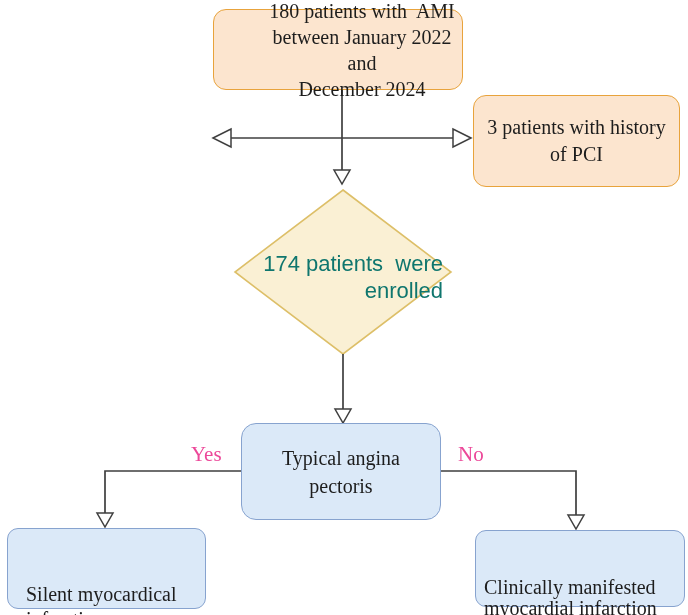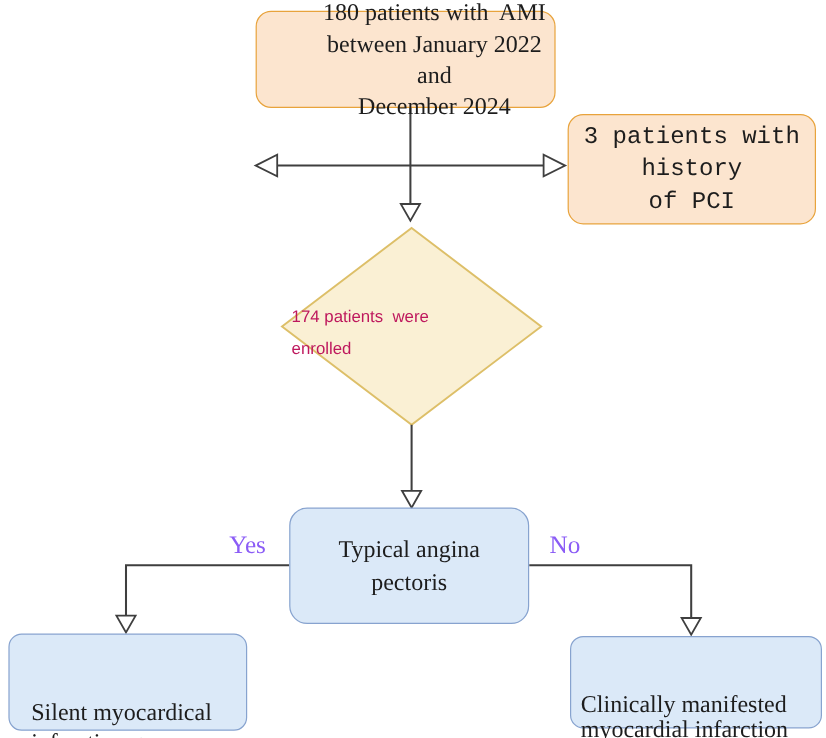--- a/index.html
+++ b/index.html
@@ -56,39 +56,39 @@
   .orange {
     background: var(--orange-fill, #fce5cf);
     border-color: var(--orange-border, #e8a33c);
   }
   .blue {
     background: var(--blue-fill, #dbe9f8);
     border-color: var(--blue-border, #87a3cf);
   }
   .top-box    { left: 213px; top: 9px;   width: 250px; height: 81px; line-height: 26px; padding-left: 48px; }
   .left-box   { left: 8px;   top: 94px;  width: 200px; height: 91px; line-height: 27px; }
-  .right-box  { left: 473px; top: 95px;  width: 207px; height: 92px; line-height: 27px; font-family: Liberation Mono, monospace; }
+  .right-box  { left: 473px; top: 95px;  width: 207px; height: 92px; line-height: 27px; }
   .mid-box    { left: 241px; top: 423px; width: 200px; height: 97px; line-height: 28px; border-radius: 15px; }
   .diamond-label {
     position: absolute;
     left: 243px;
     top: 250px;
     width: 200px;
-    text-align: left;
+    text-align: right;
     white-space: pre-wrap;
     font-family: "Liberation Sans", sans-serif;
-    font-size: 14px;
+    font-size: 22px;
     line-height: 27px;
-    color: #be185d;
+    color: #0f766e;
   }
   .edge-label {
     position: absolute;
     top: 442px;
     font-size: 21px;
-    color: #8b5cf6;
+    color: #ec4899;
   }
   .yes-label { left: 191px; }
   .no-label  { left: 458px; text-align: right; }
   .bl-box {
     left: 7px; top: 528px; width: 199px; height: 81px;
     padding: 3px 4px 0 18px; line-height: 25px; border-radius: 11px;
   }
   .br-box {
     left: 475px; top: 530px; width: 210px; height: 77px;
     padding: 4px 4px 0 8px; line-height: 21px; border-radius: 11px;

